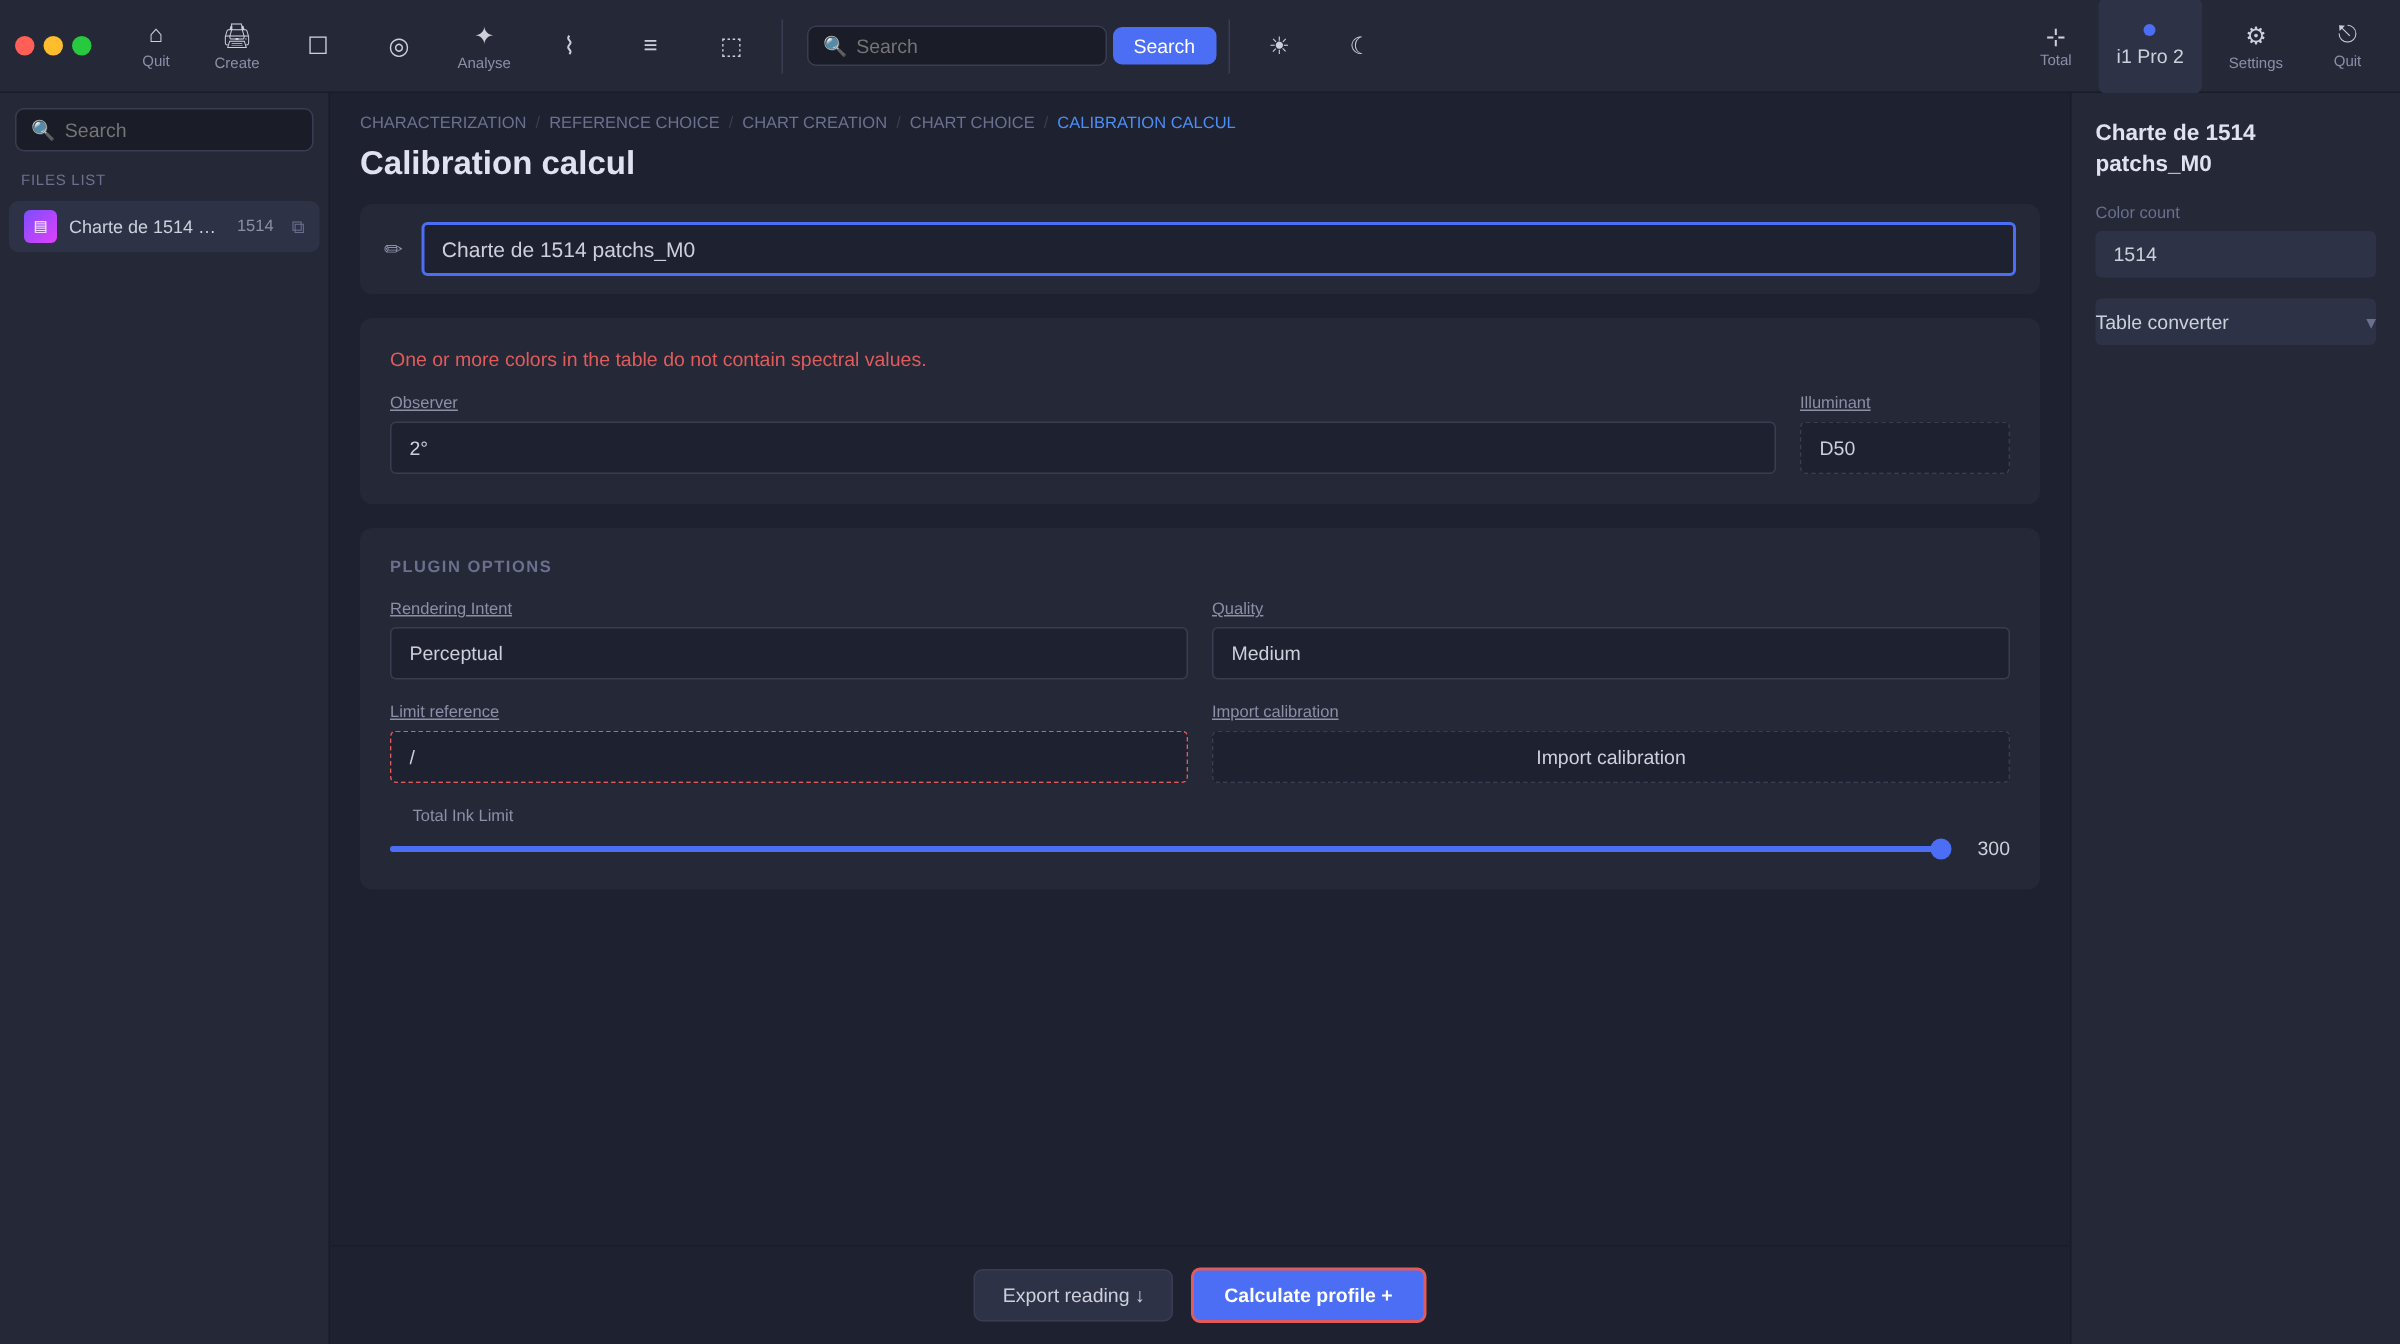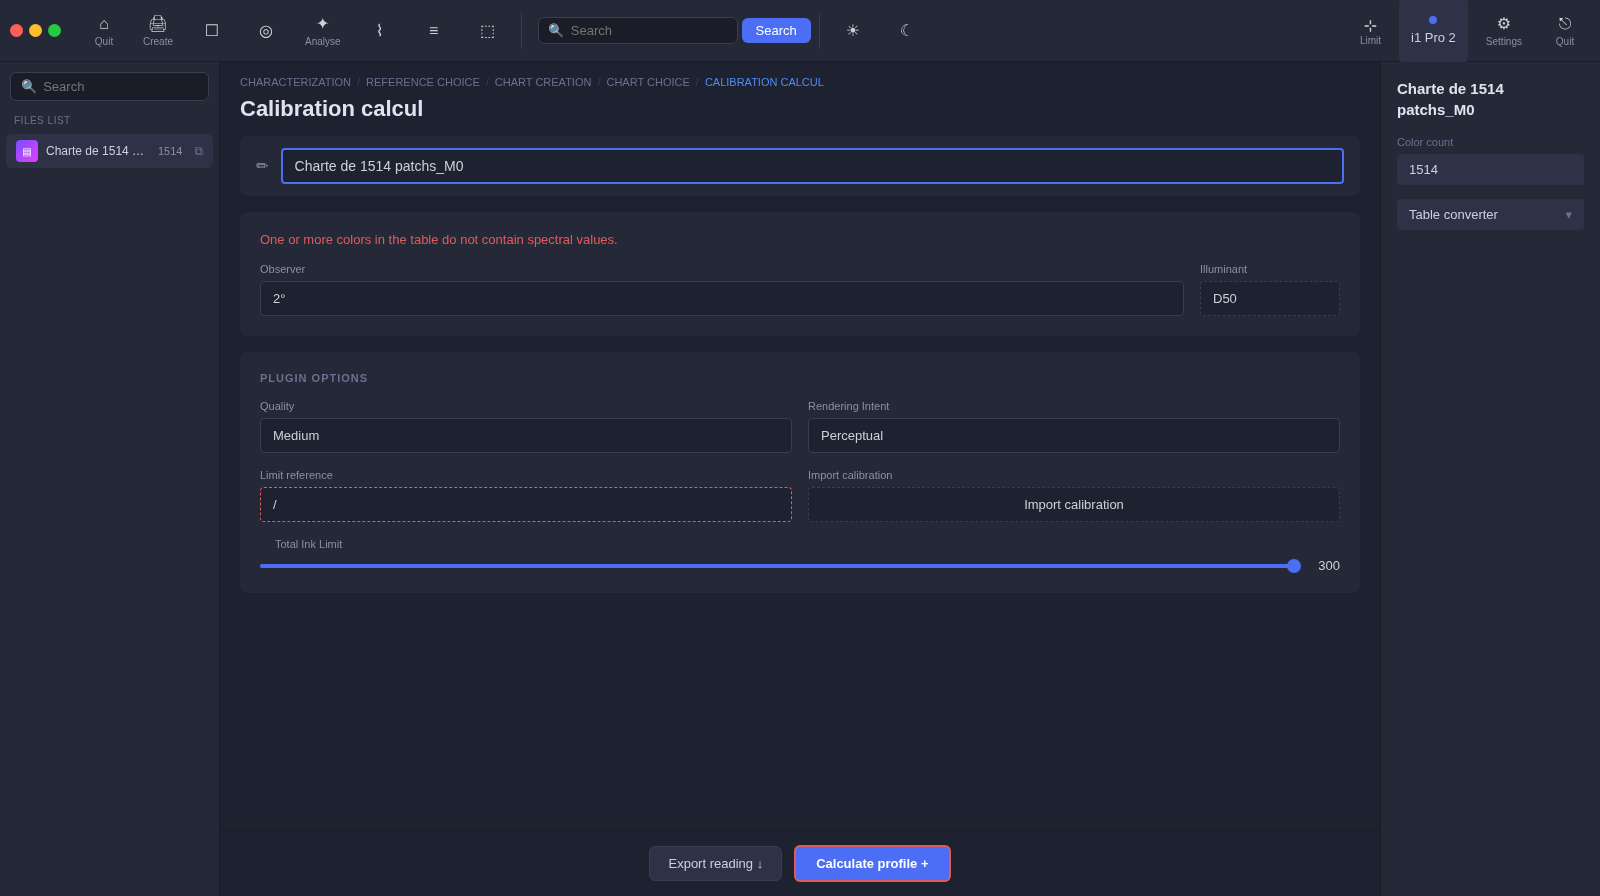--- a/index.html
+++ b/index.html
@@ -187,21 +187,21 @@
 
     .warning-text {
       color: #e05c5c; font-size: 13px; margin-bottom: 16px;
     }
 
     .fields-row {
       display: flex; gap: 16px;
     }
     .field-group { flex: 1; }
     .field-label {
-      font-size: 11px; color: #8b8fa8; margin-bottom: 6px; display: block;
+      font-size: 11px; color: #8b8fa8; margin-bottom: 6px; display: block; text-decoration: underline;
     }
     .field-input {
       width: 100%; background: #1e2130; border: 1px solid #3a3d52;
       color: #cdd0da; font-size: 13px; padding: 9px 12px;
       border-radius: 4px; outline: none;
     }
     .field-input.dashed-border {
       border: 1px dashed #3a3d52;
     }
     .field-input.error-border {
@@ -273,21 +273,21 @@
       font-size: 11px; color: #6b7090; margin-bottom: 6px;
     }
     .rp-value {
       background: #2e3246; border-radius: 4px;
       padding: 8px 12px; font-size: 13px; color: #cdd0da;
       margin-bottom: 14px;
     }
     .rp-dropdown {
       display: flex; align-items: center; justify-content: space-between;
       background: #2e3246; border-radius: 4px;
-      padding: 8px 12px; font-size: 13px; color: #cdd0da;
+      padding: 8px 0; font-size: 13px; color: #cdd0da;
       cursor: pointer;
     }
     .rp-dropdown .chevron { color: #6b7090; }
   </style>
 </head>
 <body>
 
 <div class="toolbar">
   <div class="toolbar-traffic-lights">
     <div class="traffic-light tl-red"></div>
@@ -337,21 +337,21 @@
   <div class="toolbar-btn">
     <span class="icon">☀</span>
   </div>
   <div class="toolbar-btn">
     <span class="icon">☾</span>
   </div>
 
   <div class="toolbar-right">
     <div class="scan-btn-area">
       <span class="scan-icon">⊹</span>
-      <span class="scan-label">Limit</span>
+      <span class="scan-label">Total</span>
     </div>
     <div class="device-btn">
       <span class="device-dot"></span>
       <span>i1 Pro 2</span>
     </div>
     <div class="toolbar-btn">
       <span class="icon">⚙</span>
       <span class="label">Settings</span>
     </div>
     <div class="toolbar-btn">
@@ -414,26 +414,26 @@
             <input class="field-input dashed-border" type="text" value="D50" style="">
           </div>
         </div>
       </div>
 
       <div class="section-card">
         <div class="plugin-options-title">PLUGIN OPTIONS</div>
 
         <div class="plugin-row">
           <div class="plugin-field">
+            <label class="field-label">Rendering Intent</label>
+            <input class="field-input" type="text" value="Perceptual" style="">
+          </div>
+          <div class="plugin-field">
             <label class="field-label">Quality</label>
             <input class="field-input" type="text" value="Medium" style="">
-          </div>
-          <div class="plugin-field">
-            <label class="field-label">Rendering Intent</label>
-            <input class="field-input" type="text" value="Perceptual" style="">
           </div>
         </div>
 
         <div class="plugin-row">
           <div class="plugin-field">
             <label class="field-label">Limit reference</label>
             <input class="field-input error-border" type="text" value="/" style="">
           </div>
           <div class="plugin-field">
             <label class="field-label">Import calibration</label>

